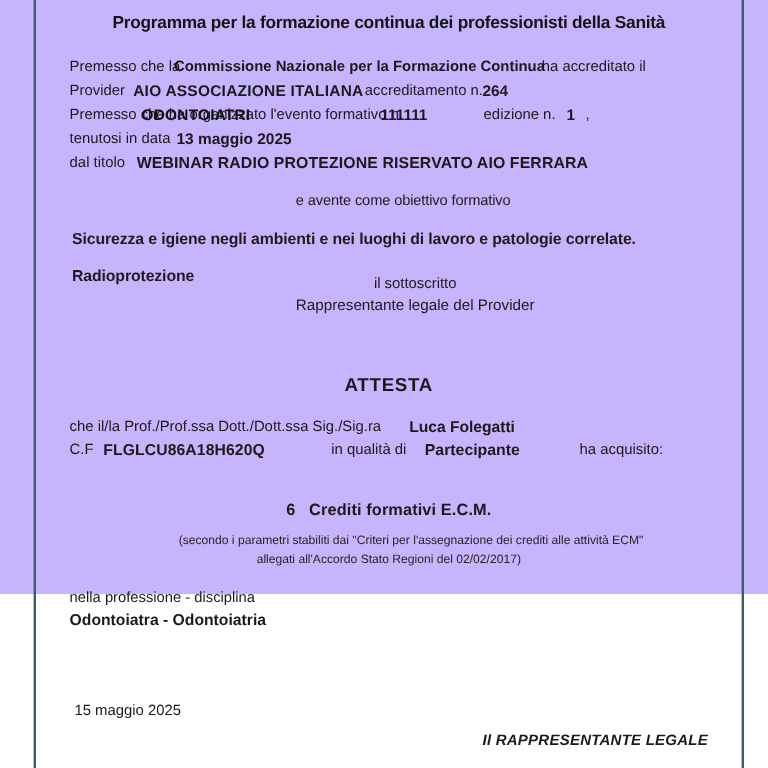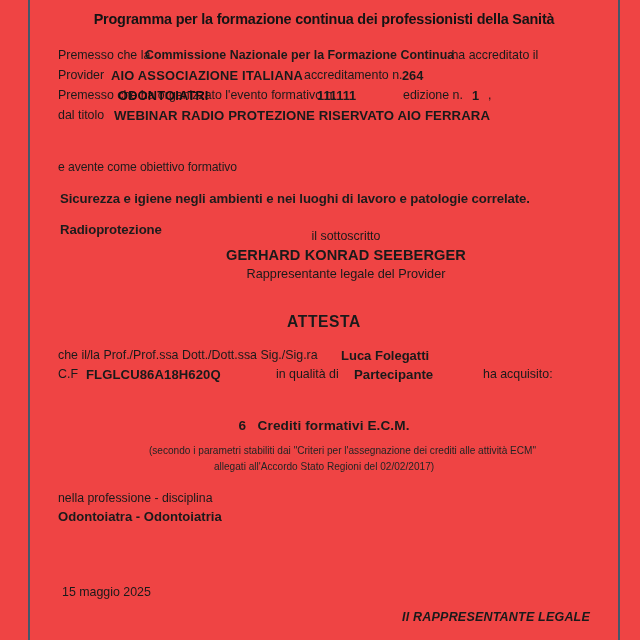--- a/index.html
+++ b/index.html
@@ -15,22 +15,22 @@
     color: #1a1a1a;
     overflow: hidden;
   }
 
   
   #certificate {
     position: absolute;
     left: 0;
     top: 0;
     width: 640px;
-    height: 640px;
-    background: #ef4444;
+    height: 495px;
+    background: #c4b5fd;
     box-sizing: border-box;
   }
   .page-rule {
     position: absolute;
     top: 0;
     width: 2px;
     height: 640px;
     background: #44586b;
   }
   .page-rule.left  { left: 28px; }
@@ -81,21 +81,21 @@
     font-size: 12.8px;
     font-weight: bold;
     letter-spacing: 0.2px;
     color: #101010;
     z-index: 3;
     white-space: pre;
   }
 
   
   #obiettivo { position: absolute; left: 28px; top: 160px; width: 556px; }
-  #obiettivo .small { font-size: 12.2px; }
+  #obiettivo .small { font-size: 12.2px; text-align: center; }
   #obiettivo .big  { font-size: 13.2px; font-weight: bold; letter-spacing: -0.1px; margin-top: 12px; }
 
   
   #sottoscritto {
     position: absolute;
     left: 0; top: 228px; width: 588px;
     text-align: center;
     padding-left: 22px;
   }
   #sottoscritto .lbl  { font-size: 12.4px; line-height: 17px; }
@@ -170,37 +170,40 @@
       <div class="row">
         <span class="seg" style="left:0px;">Premesso che ha organizzato l'evento formativo n.</span>
 
         <span id="provider-overflow">ODONTOIATRI</span>
         <span class="seg b" style="left:259px;font-size:12.8px;">111111</span>
         <span class="seg" style="left:345px;">edizione n.</span>
         <span class="seg b" style="left:414px;font-size:12.8px;">1</span>
         <span class="seg" style="left:430px;">,</span>
       </div>
 
+      <div class="row">
+        <span class="seg" style="left:0px;">tenutosi in data</span>
+        <span class="seg b" style="left:89px;font-size:12.9px;">13 maggio 2025</span>
+      </div>
 
       <div class="row">
         <span class="seg" style="left:0px;">dal titolo</span>
         <span class="seg b" style="left:56px;font-size:13.2px;letter-spacing:0.1px;">WEBINAR RADIO PROTEZIONE RISERVATO AIO FERRARA</span>
       </div>
 
     </div>
 
     <div id="obiettivo">
       <div class="ln small" style="position:relative;top:0;">e avente come obiettivo formativo</div>
       <div class="ln big" style="position:relative;top:6px;left:2px;">Sicurezza e igiene negli ambienti e nei luoghi di lavoro e patologie correlate.</div>
       <div class="ln big" style="position:relative;top:11px;left:2px;">Radioprotezione</div>
     </div>
 
     <div id="sottoscritto">
       <div class="lbl">il sottoscritto</div>
-      <div class="name">GERHARD KONRAD SEEBERGER</div>
       <div class="role">Rappresentante legale del Provider</div>
     </div>
 
     <div id="attesta">ATTESTA</div>
 
     <div id="beneficiary">
 
       <div class="row">
         <span class="seg" style="left:0px;">che il/la Prof./Prof.ssa Dott./Dott.ssa Sig./Sig.ra</span>
         <span class="seg b" style="left:283px;font-size:13px;">Luca Folegatti</span>

